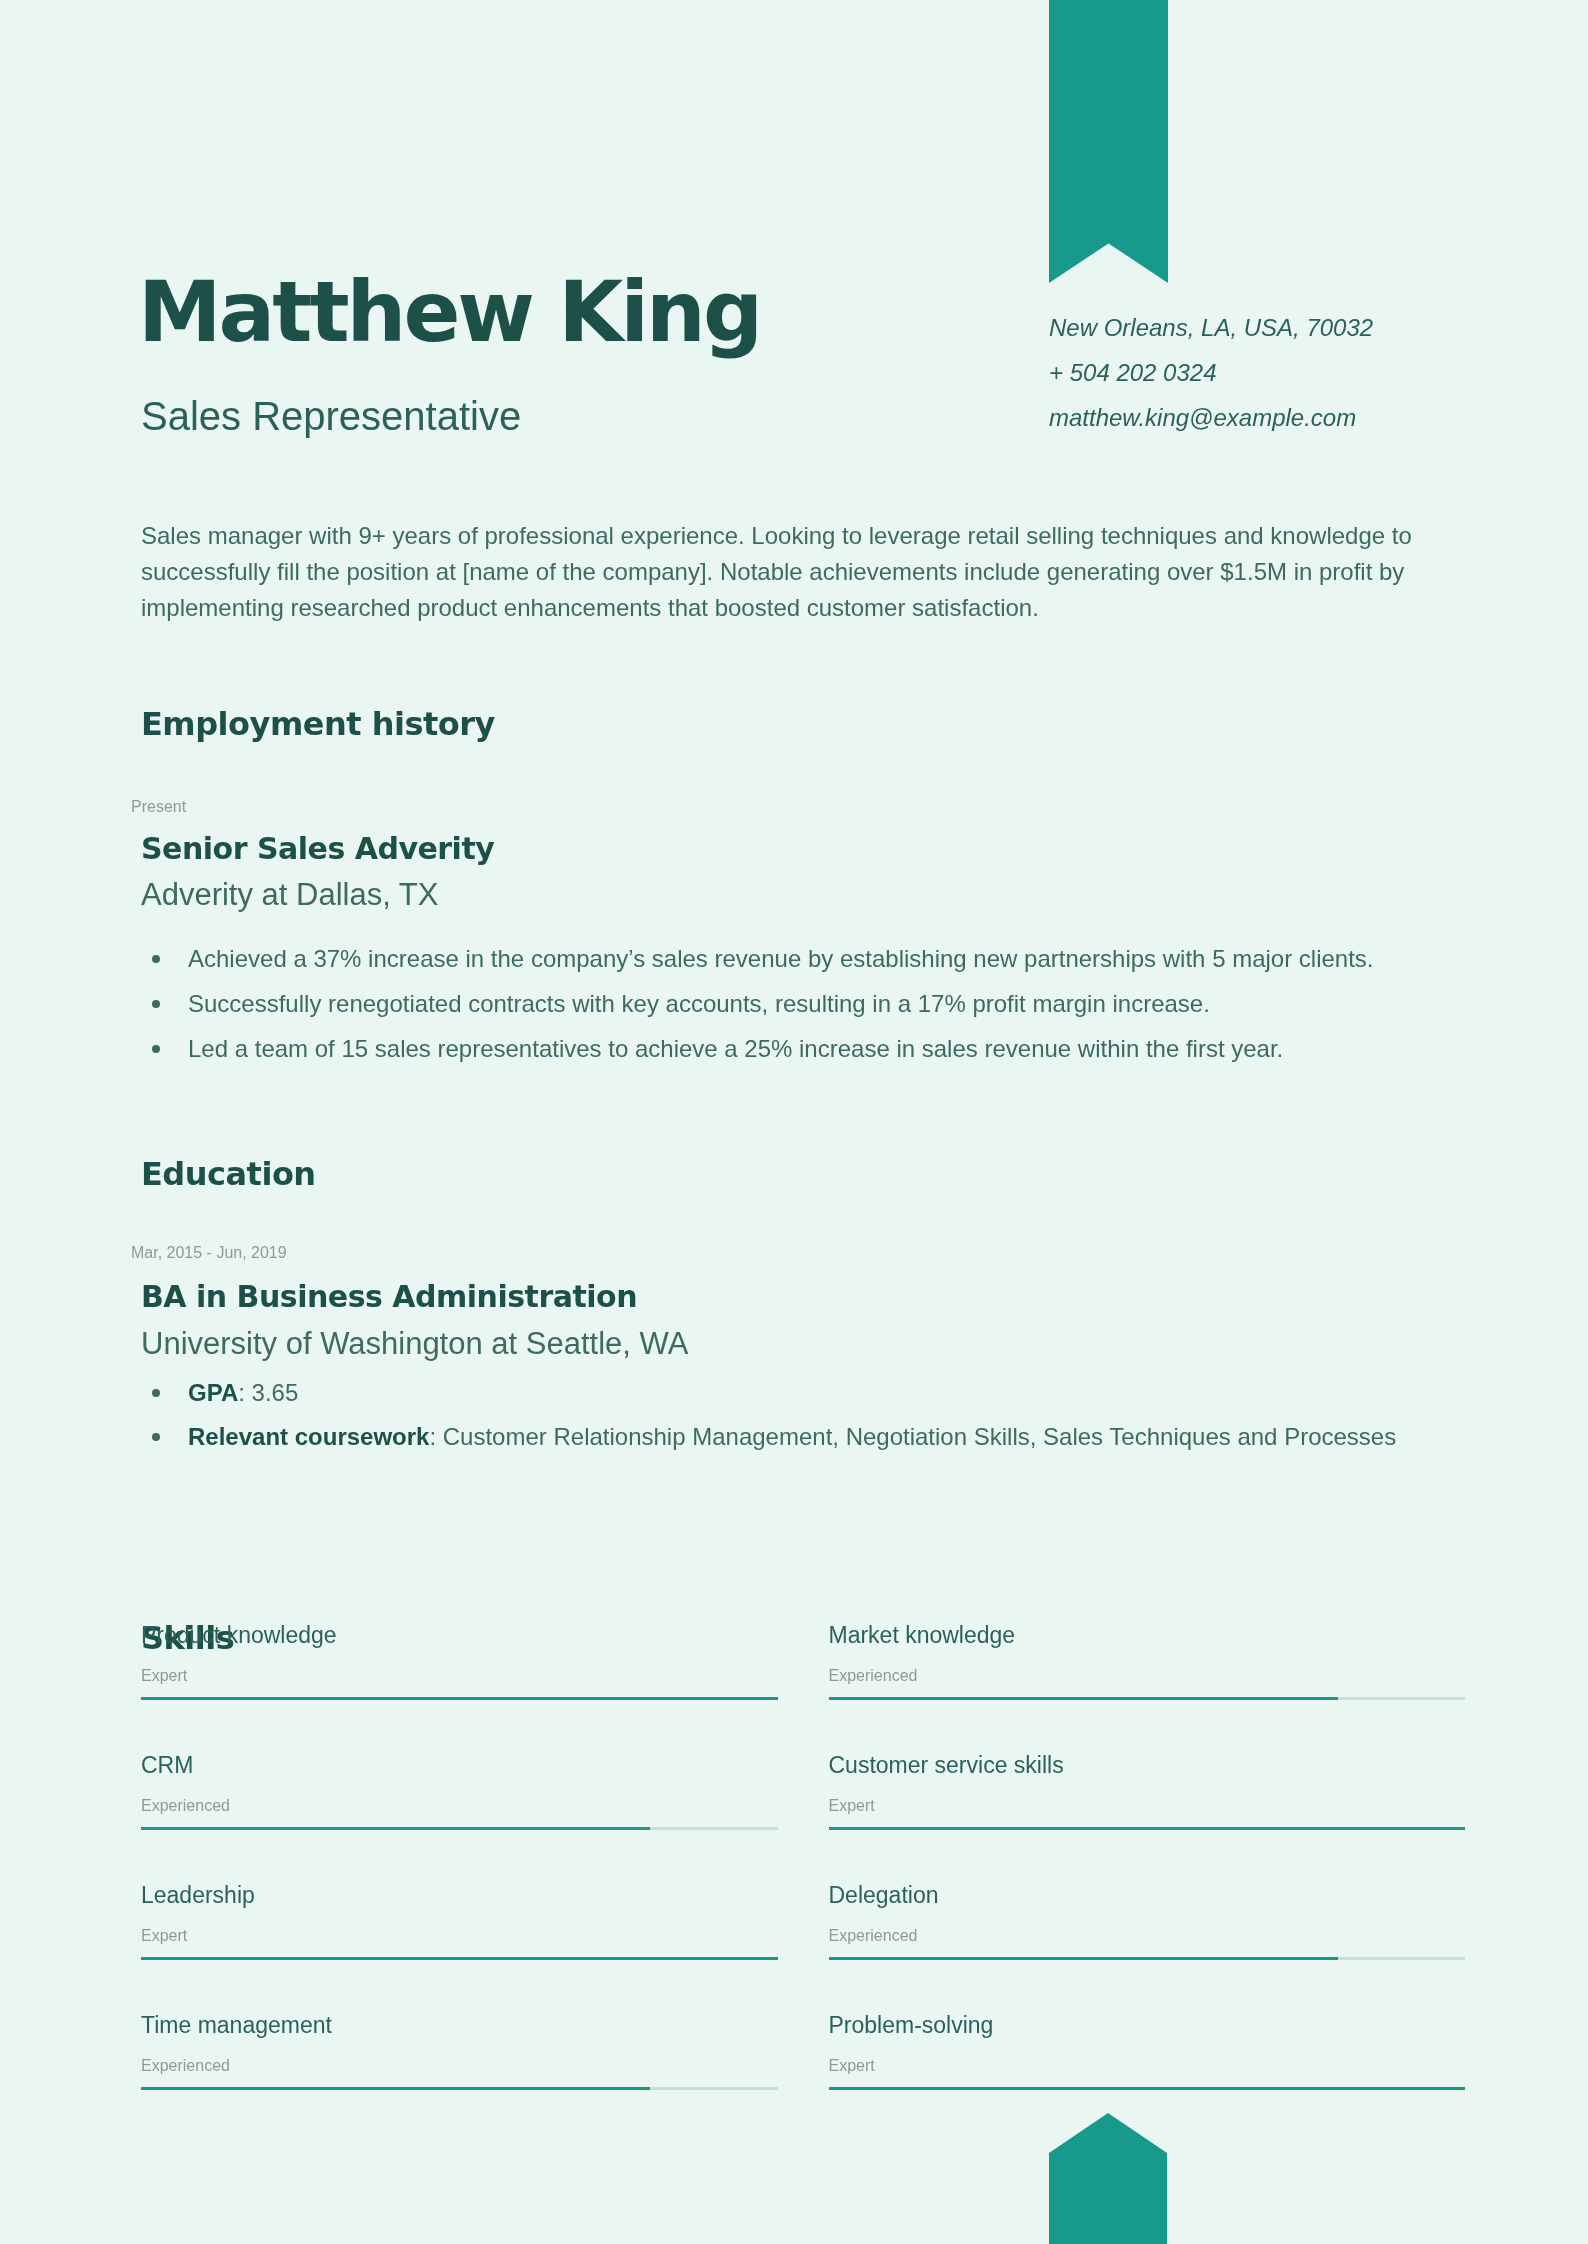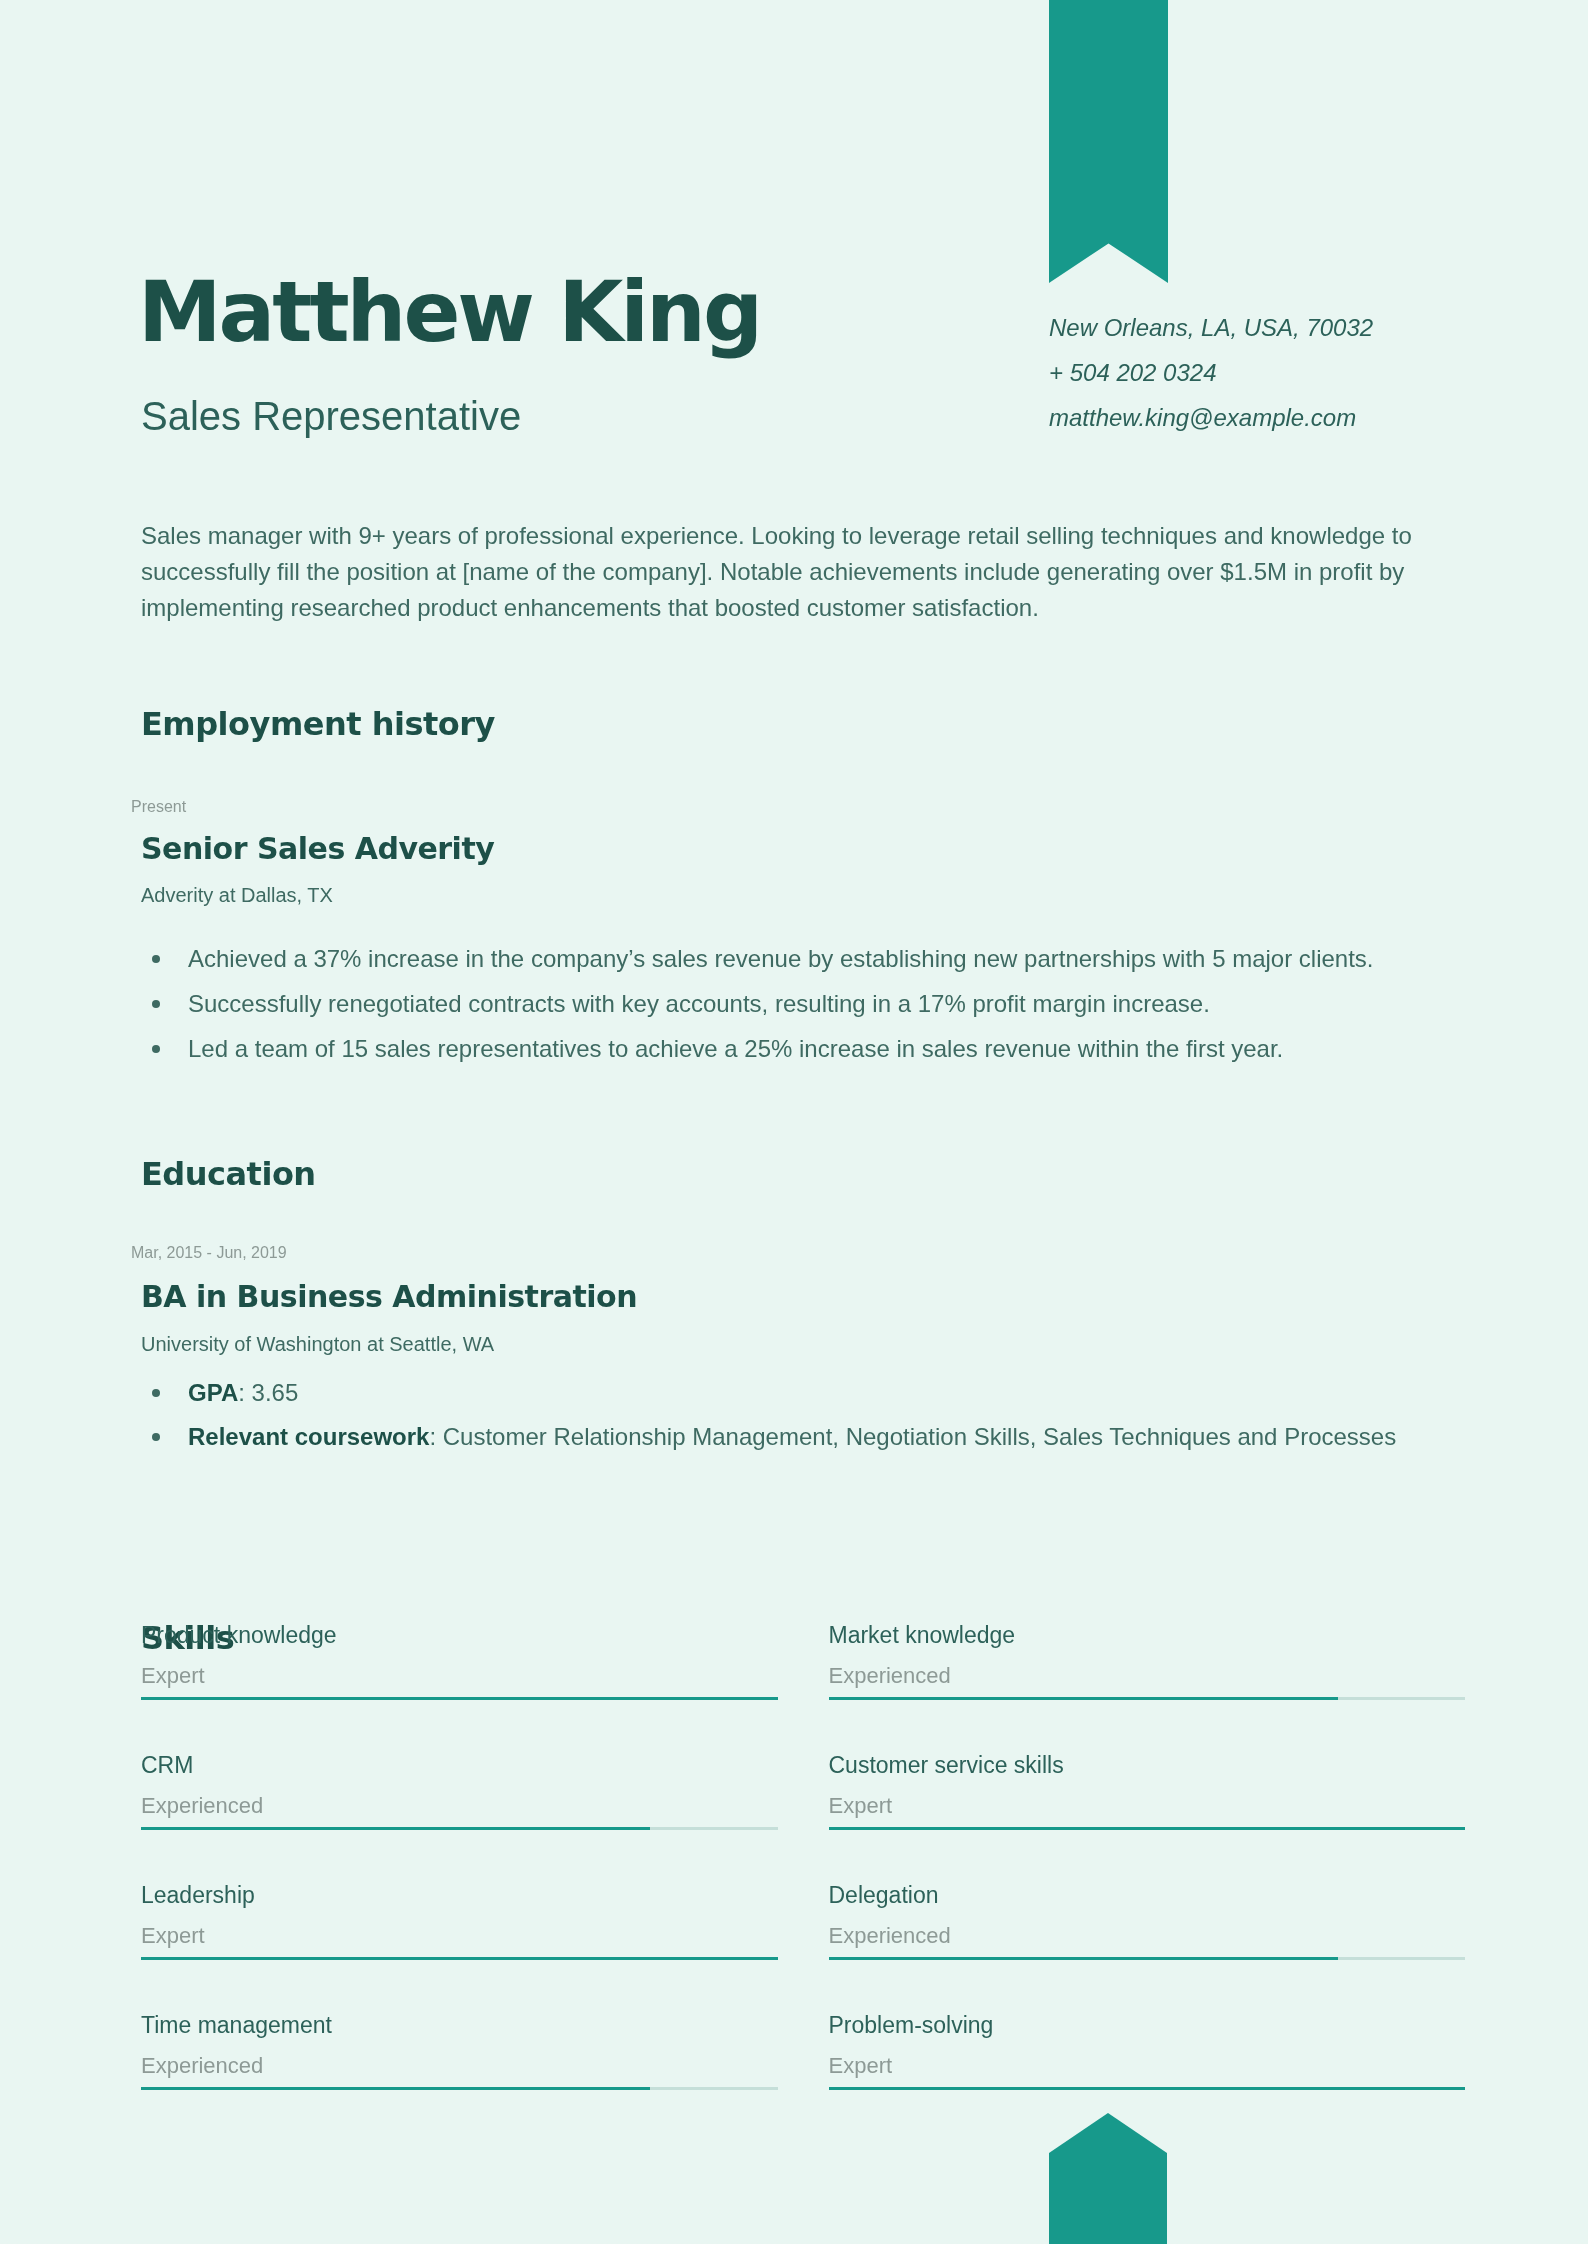--- a/index.html
+++ b/index.html
@@ -19,36 +19,36 @@
 
   
   .section-heading{position:absolute;left:141px;font-family:"DejaVu Sans",sans-serif;
                    font-size:32px;font-weight:800;color:#1d5048;line-height:44px;letter-spacing:-0.5px;}
   .h-employment{top:702px;}
   .h-education{top:1152px;}
   .h-skills{top:1616px;}
   .date-line{position:absolute;left:131px;font-size:16px;line-height:26px;color:#8d9a96;}
   .entry-title{position:absolute;left:141px;font-family:"DejaVu Sans",sans-serif;
                font-size:30px;font-weight:700;color:#1d5048;line-height:38px;letter-spacing:-0.5px;}
-  .entry-sub{position:absolute;left:141px;font-size:20px;line-height:34px;color:#3e6a62;}
+  .entry-sub{position:absolute;left:141px;font-size:31px;line-height:34px;color:#3e6a62;}
 
   .bullets{position:absolute;left:141px;margin:0;padding:0;list-style:none;width:1310px;}
   .bullets li{position:relative;padding-left:47px;font-size:24px;line-height:36px;color:#3e6a62;margin-bottom:9px;}
   .bullets.edu li{margin-bottom:8px;}
   .bullets .dot{position:absolute;left:11px;top:14px;width:8px;height:8px;border-radius:50%;background:#3e6a62;}
   .bullets strong{color:#1d5048;font-weight:700;}
 
   .emp-bullets{top:941px;}
   .edu-bullets{top:1375px;}
 
   
   .skills-grid{position:absolute;left:141px;top:1620px;width:1324px;display:grid;
                grid-template-columns:1fr 1fr;column-gap:51px;row-gap:50px;}
   .skill .skill-name{font-size:23px;line-height:30px;color:#2c6159;}
-  .skill .skill-level{font-size:22px;line-height:30px;color:#8d9a96;margin-top:11px;}
+  .skill .skill-level{font-size:16px;line-height:30px;color:#8d9a96;margin-top:11px;}
   .skill .skill-bar{margin-top:6px;height:3px;background:#c5dfd9;}
   .skill .skill-bar-fill{height:3px;background:#17998b;}
 
   .arrow{position:absolute;left:1049px;top:2113px;width:118px;height:131px;background:#17998b;
          clip-path:polygon(50% 0,100% 30.5%,100% 100%,0 100%,0 30.5%);}
 </style>
 </head>
 <body>
 
 <div class="page">

